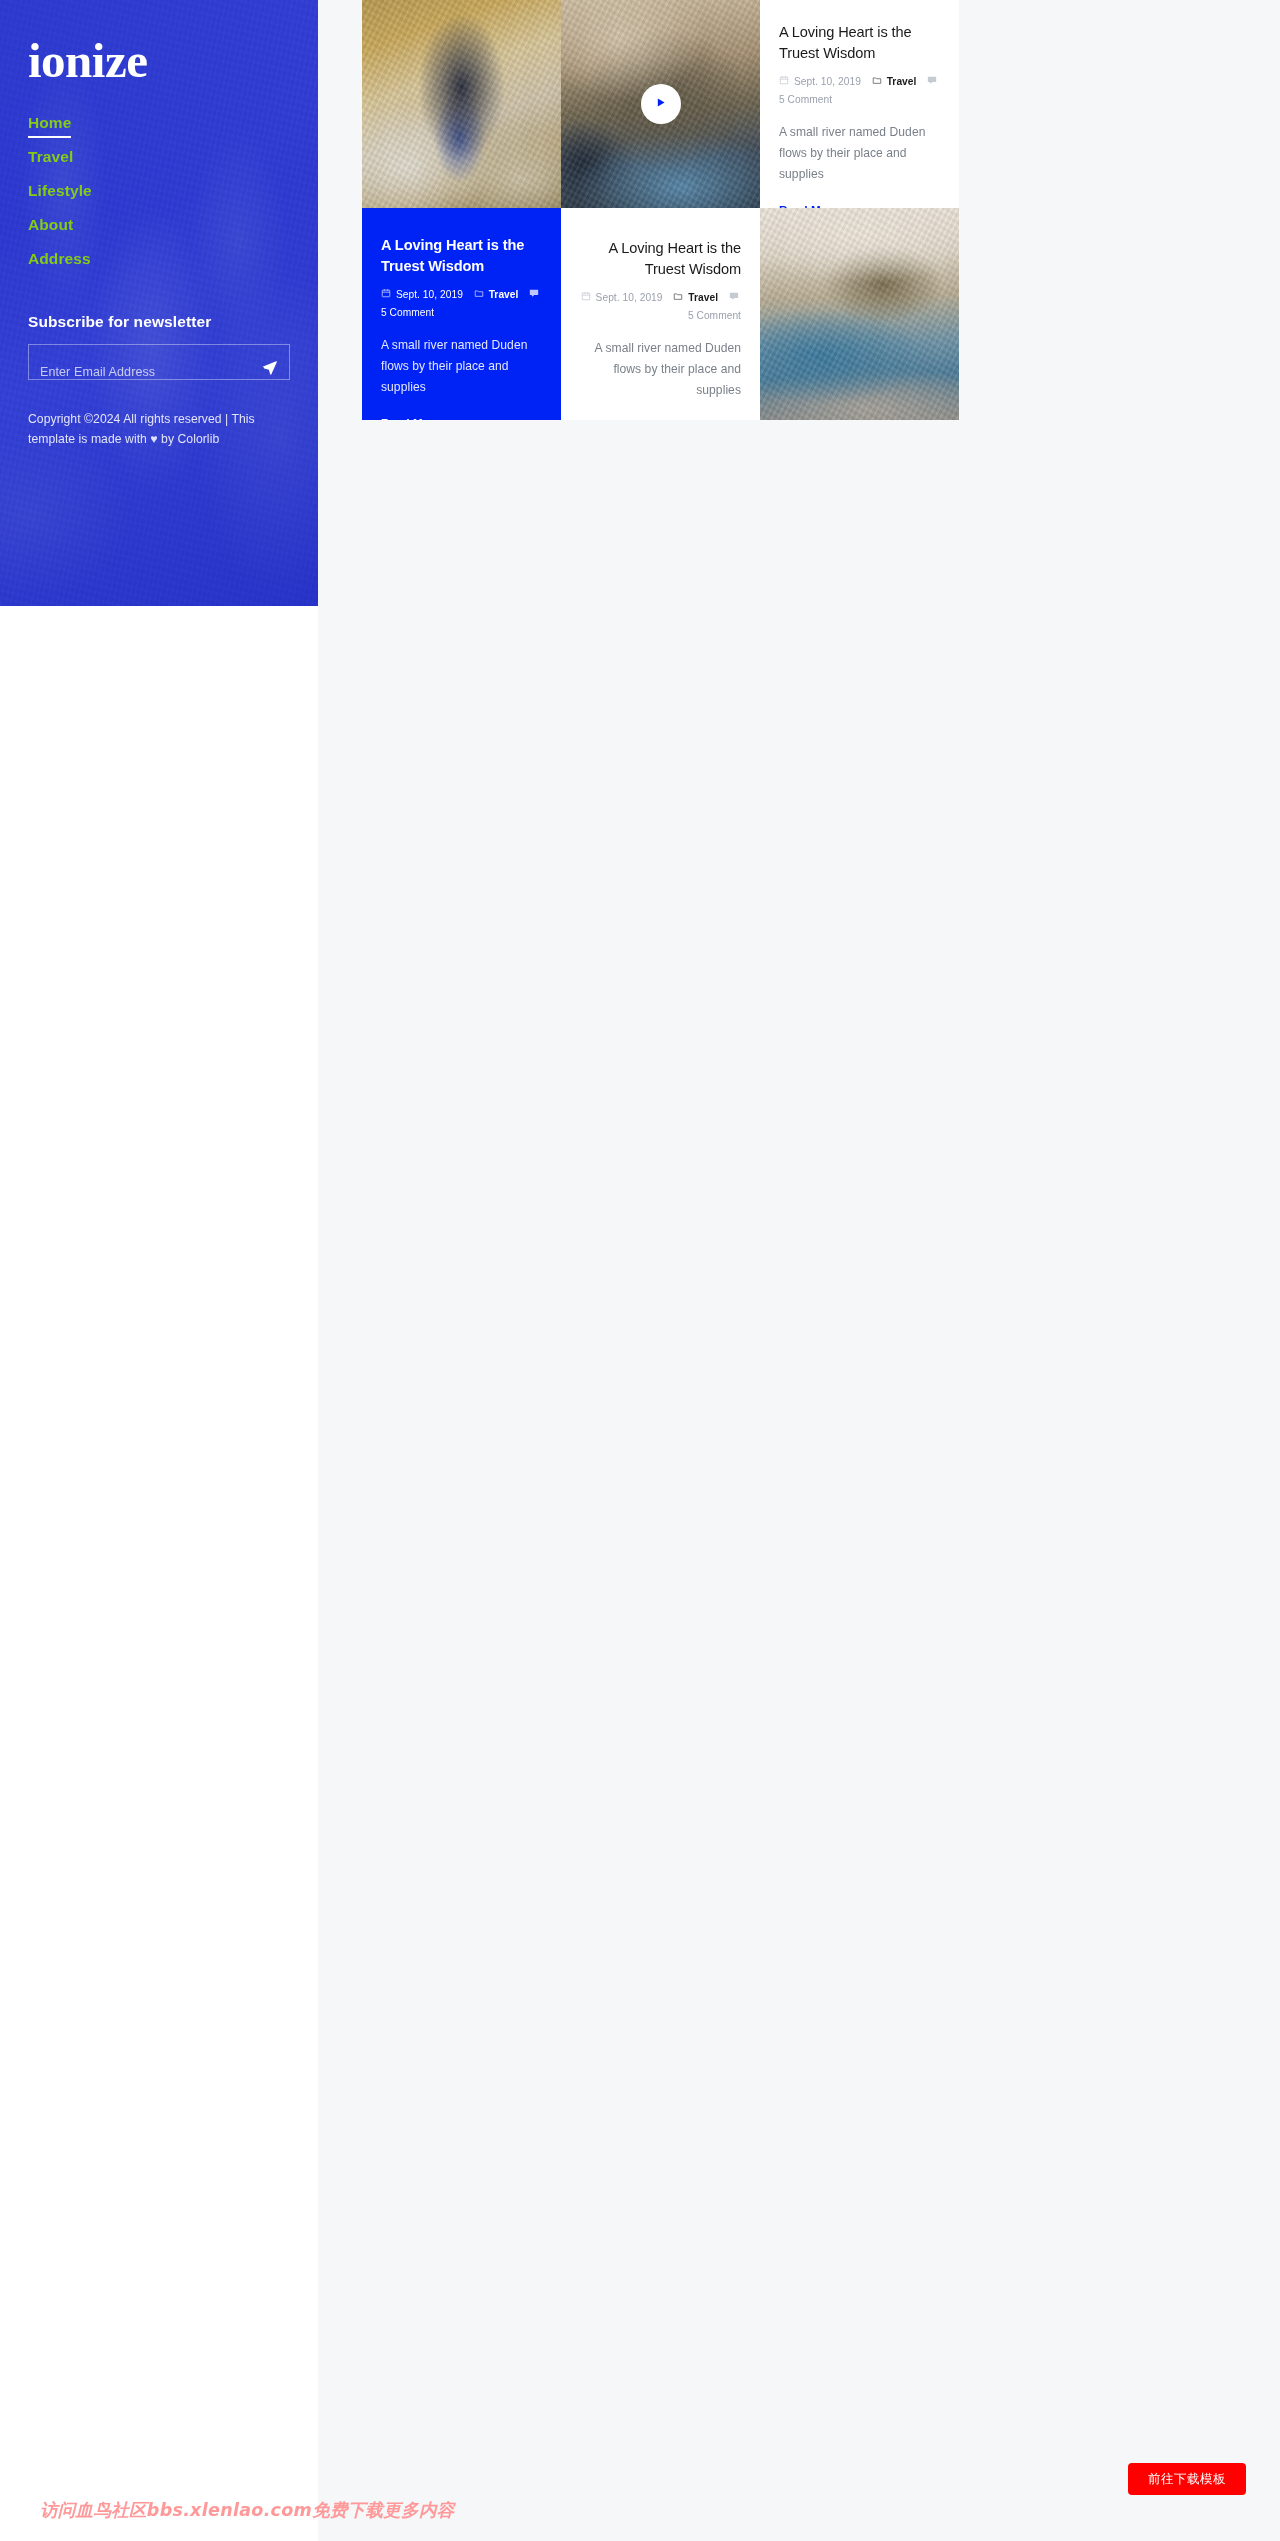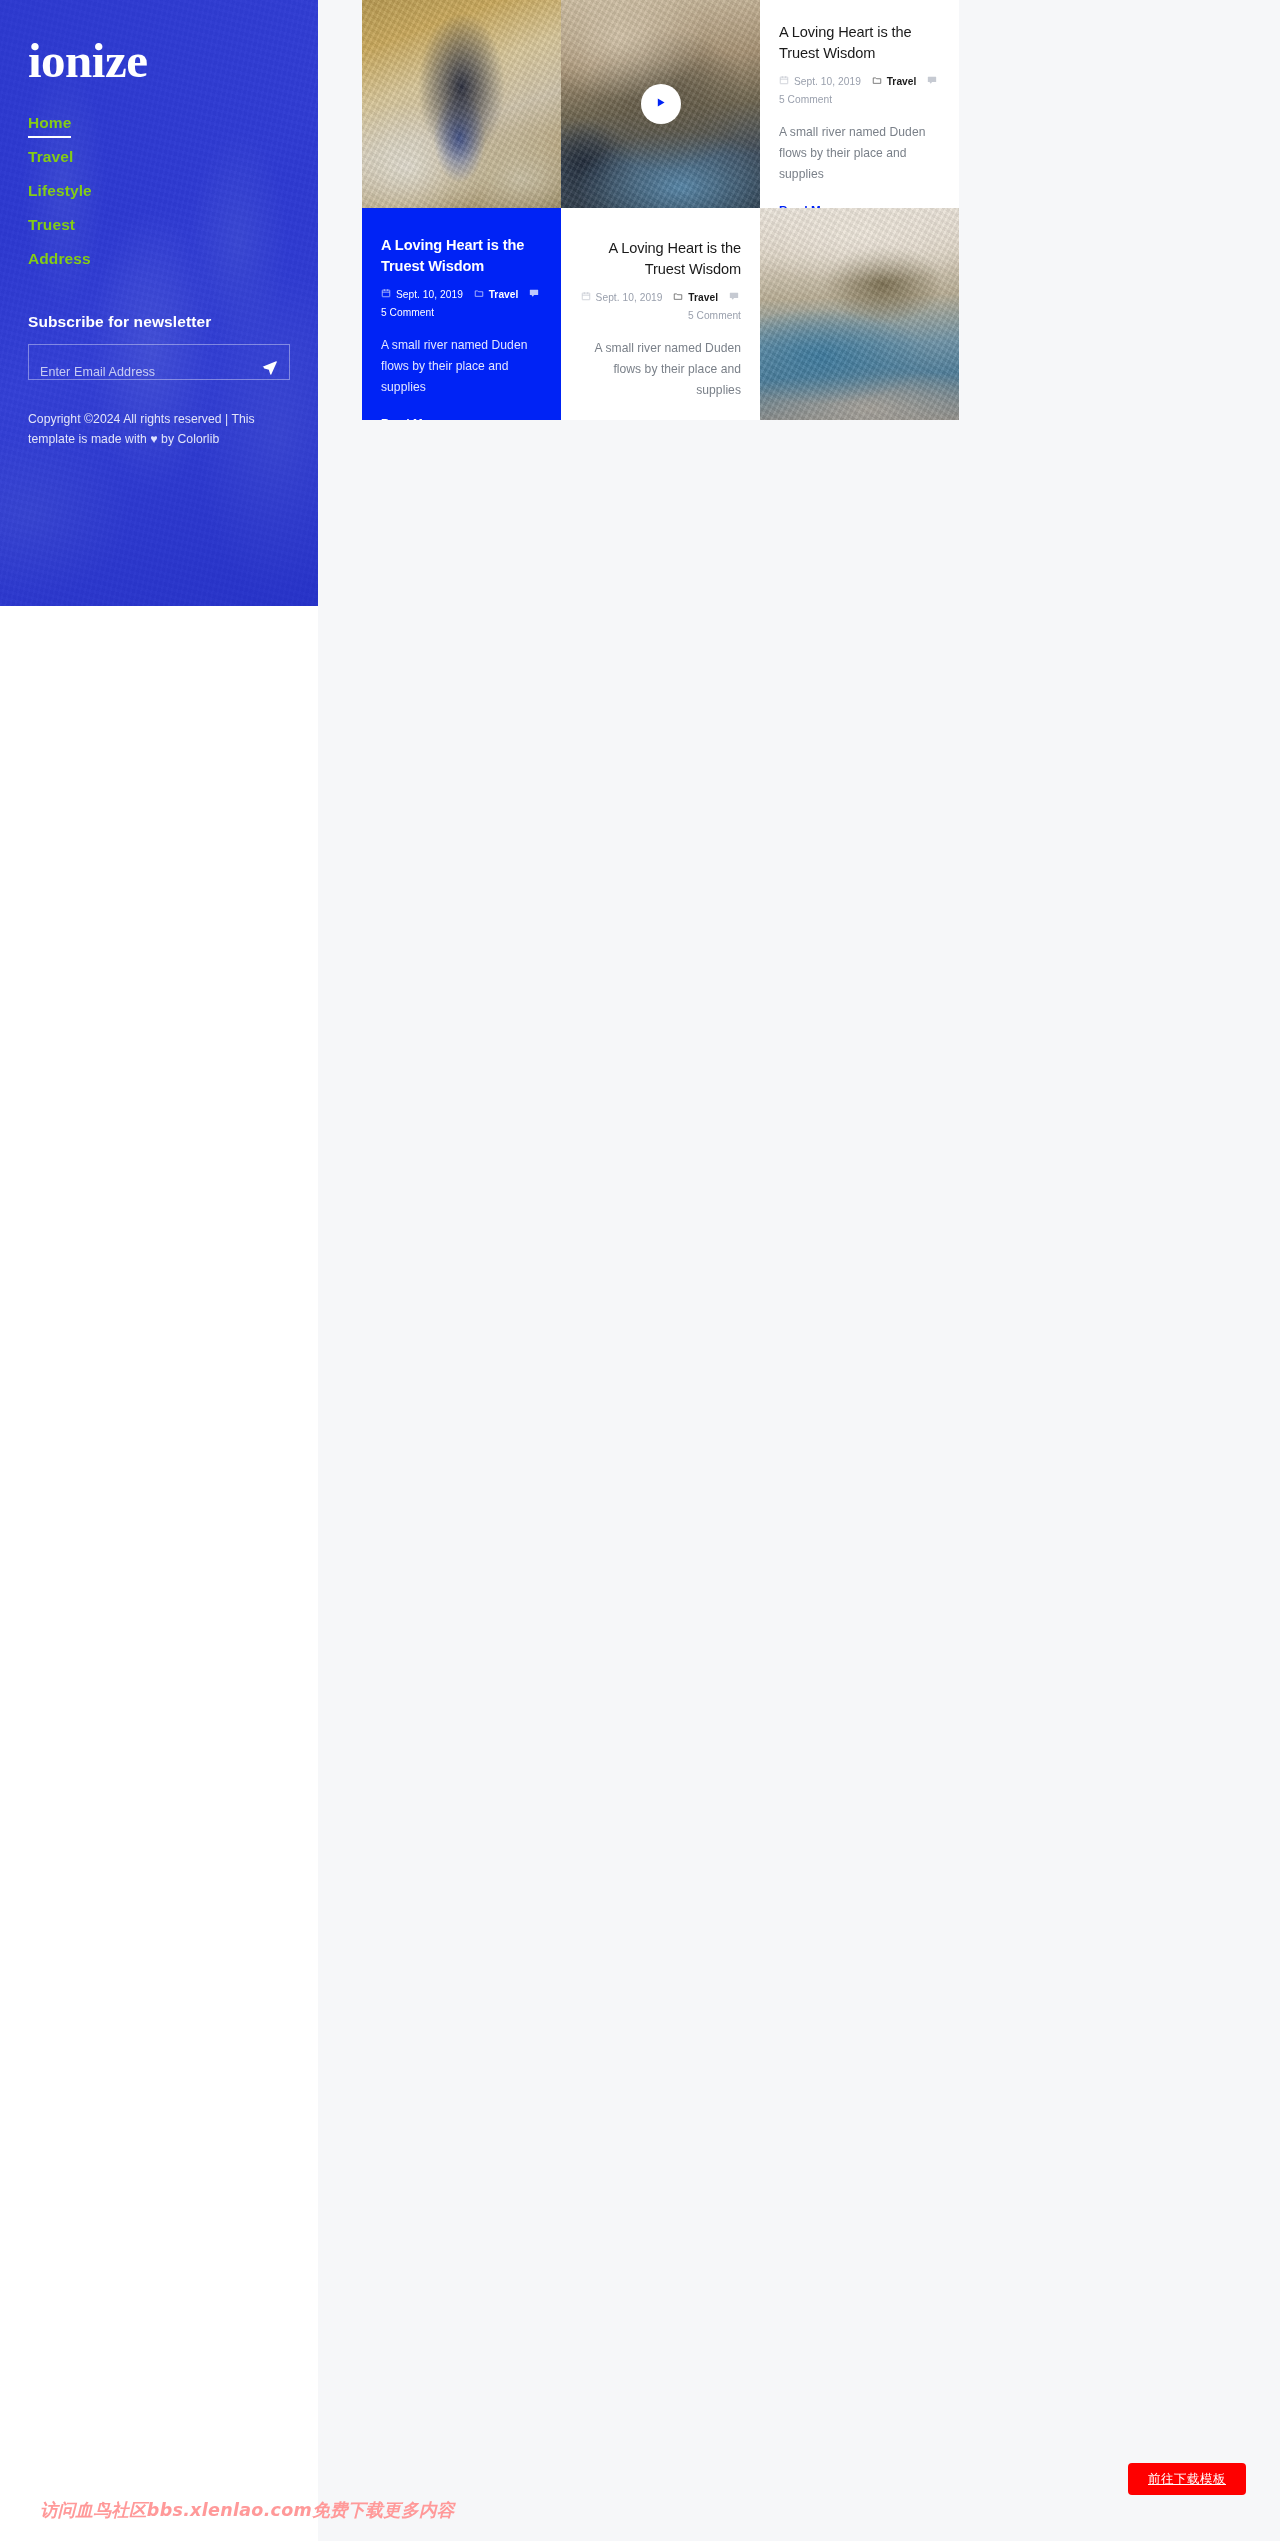--- a/index.html
+++ b/index.html
@@ -276,21 +276,20 @@
     left: 1128px; top: 2463px;
     width: 118px; height: 32px;
     background: #fe0000;
     color: #ffffff;
     border: none;
     border-radius: 4px;
     font-family: "DejaVu Sans", sans-serif;
     font-size: 12.5px;
     cursor: pointer;
     letter-spacing: .5px;
-    text-decoration: underline;
   }
 </style>
 </head>
 <body>
 
 <div id="page">
 
   <div class="canvas-bg-top"></div>
   <div class="canvas-bg"></div>
 
@@ -298,21 +297,21 @@
     <div class="sidebar-photo"></div>
     <div class="sidebar-tint"></div>
 
     <div class="sidebar-inner">
       <div class="brand">ionize</div>
 
       <nav class="nav">
         <a class="nav-item active">Home</a>
         <a class="nav-item">Travel</a>
         <a class="nav-item">Lifestyle</a>
-        <a class="nav-item">Truest</a>
+        <a class="nav-item">About</a>
         <a class="nav-item">Address</a>
       </nav>
 
       <div class="subscribe-title">Subscribe for newsletter</div>
 
       <div class="subscribe-box">
         <input class="subscribe-input" type="text" placeholder="Enter Email Address" style="">
         <button class="send-btn">
           <span>
             <svg width="17" height="17" viewBox="0 0 24 24" fill="#ffffff">

